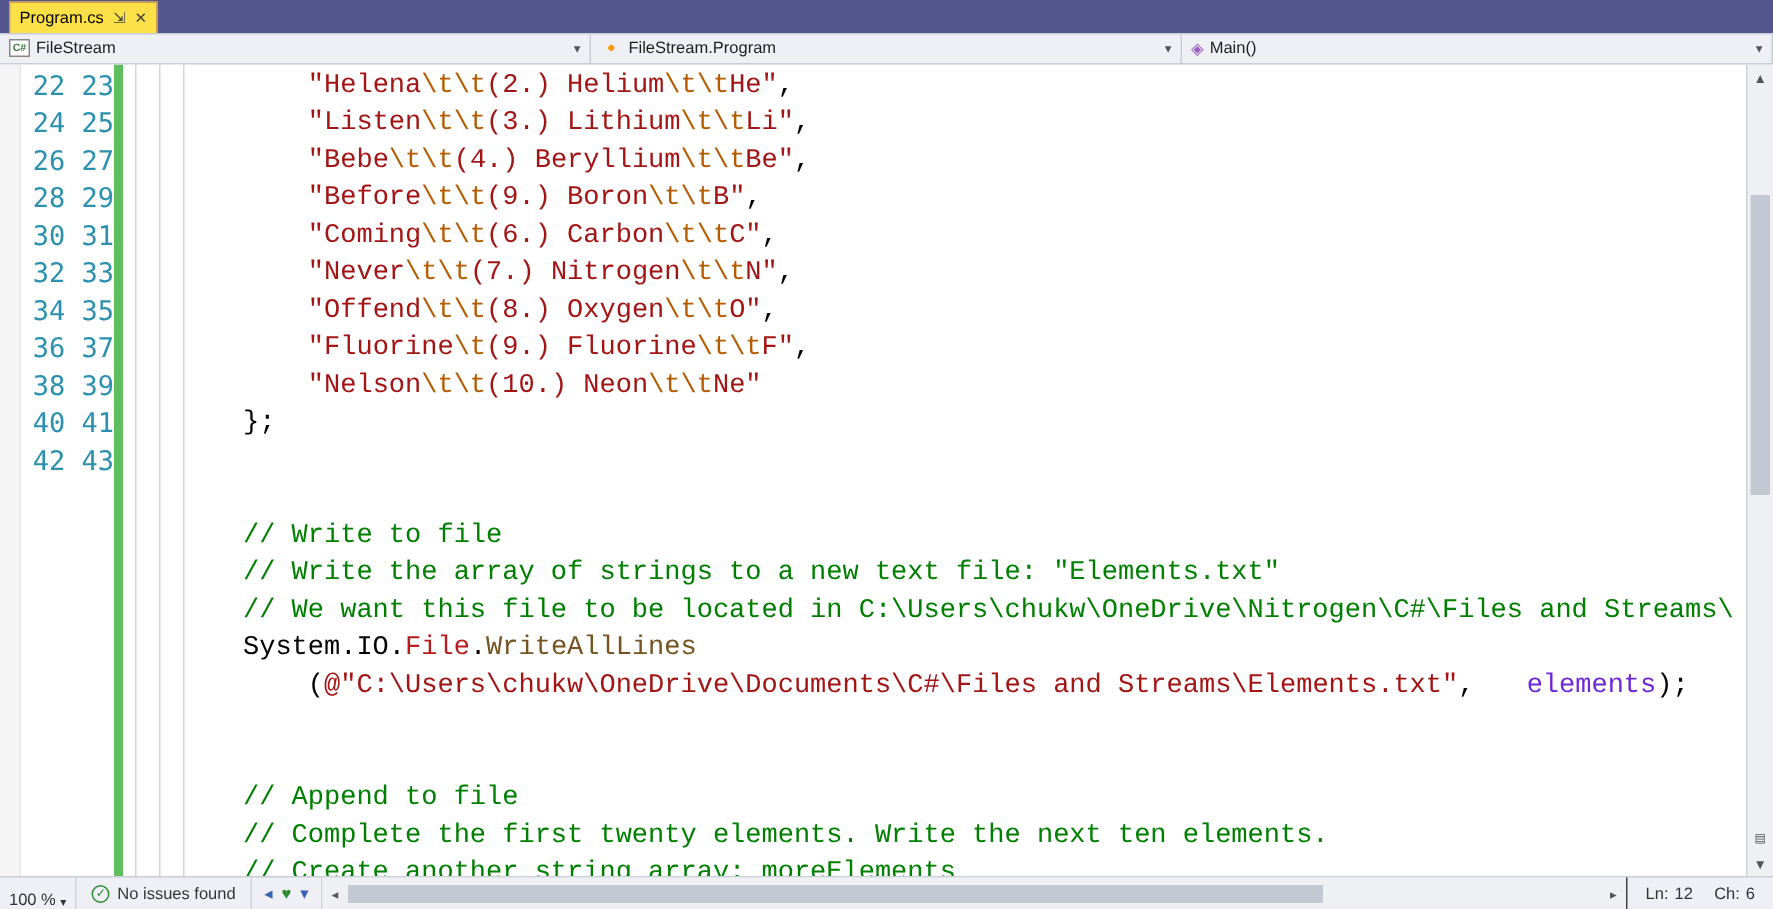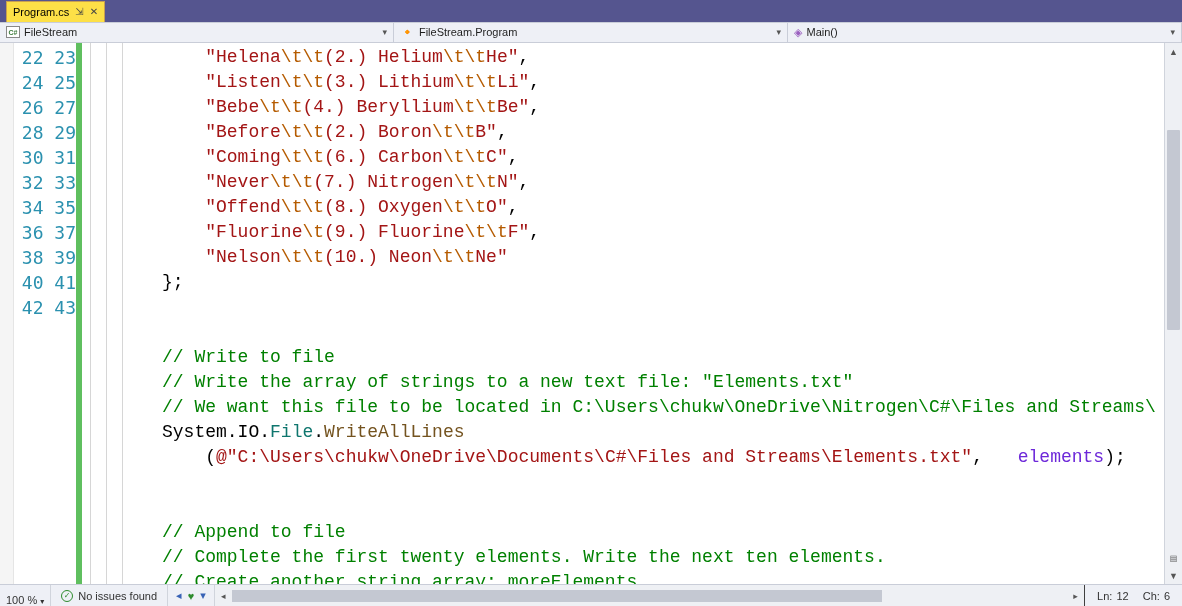--- a/index.html
+++ b/index.html
@@ -96,21 +96,21 @@
     line-height: 25px;
     white-space: pre;
     color: #000;
     padding-top: 2px;
     padding-left: 32px;
     overflow: hidden;
   }
   .s  { color: #a31515; } 
   .e  { color: #b55b00; } 
   .c  { color: #008000; } 
-  .t  { color: #0f766e; margin-top: 40px; } 
+  .t  { color: #b91c1c; margin-top: 40px; } 
   .m  { color: #74531f; } 
   .p  { color: #6d28d9; margin-left: 24px; } 
   .k  { color: #000000; } 
 
   .vscroll {
     width: 18px;
     background: #eef0f4;
     border-left:1px solid #d0d4dc;
     position: relative;
   }
@@ -191,21 +191,21 @@
 </div>
   <div class="change-bar"></div>
   <div class="outline-bars">
     <div class="v1"></div>
       <div class="v2"></div>
       <div class="v3"></div>
   </div>
   <div class="code" id="code">    <span class="s">"Helena</span><span class="e">\t\t</span><span class="s">(2.) Helium</span><span class="e">\t\t</span><span class="s">He"</span>,
     <span class="s">"Listen</span><span class="e">\t\t</span><span class="s">(3.) Lithium</span><span class="e">\t\t</span><span class="s">Li"</span>,
     <span class="s">"Bebe</span><span class="e">\t\t</span><span class="s">(4.) Beryllium</span><span class="e">\t\t</span><span class="s">Be"</span>,
-    <span class="s">"Before</span><span class="e">\t\t</span><span class="s">(2.) Boron</span><span class="e">\t\t</span><span class="s">B"</span>,
+    <span class="s">"Before</span><span class="e">\t\t</span><span class="s">(9.) Boron</span><span class="e">\t\t</span><span class="s">B"</span>,
     <span class="s">"Coming</span><span class="e">\t\t</span><span class="s">(6.) Carbon</span><span class="e">\t\t</span><span class="s">C"</span>,
     <span class="s">"Never</span><span class="e">\t\t</span><span class="s">(7.) Nitrogen</span><span class="e">\t\t</span><span class="s">N"</span>,
     <span class="s">"Offend</span><span class="e">\t\t</span><span class="s">(8.) Oxygen</span><span class="e">\t\t</span><span class="s">O"</span>,
     <span class="s">"Fluorine</span><span class="e">\t</span><span class="s">(9.) Fluorine</span><span class="e">\t\t</span><span class="s">F"</span>,
     <span class="s">"Nelson</span><span class="e">\t\t</span><span class="s">(10.) Neon</span><span class="e">\t\t</span><span class="s">Ne"</span>
 };
 
 
 <span class="c">// Write to file</span>
 <span class="c">// Write the array of strings to a new text file: "Elements.txt"</span>

